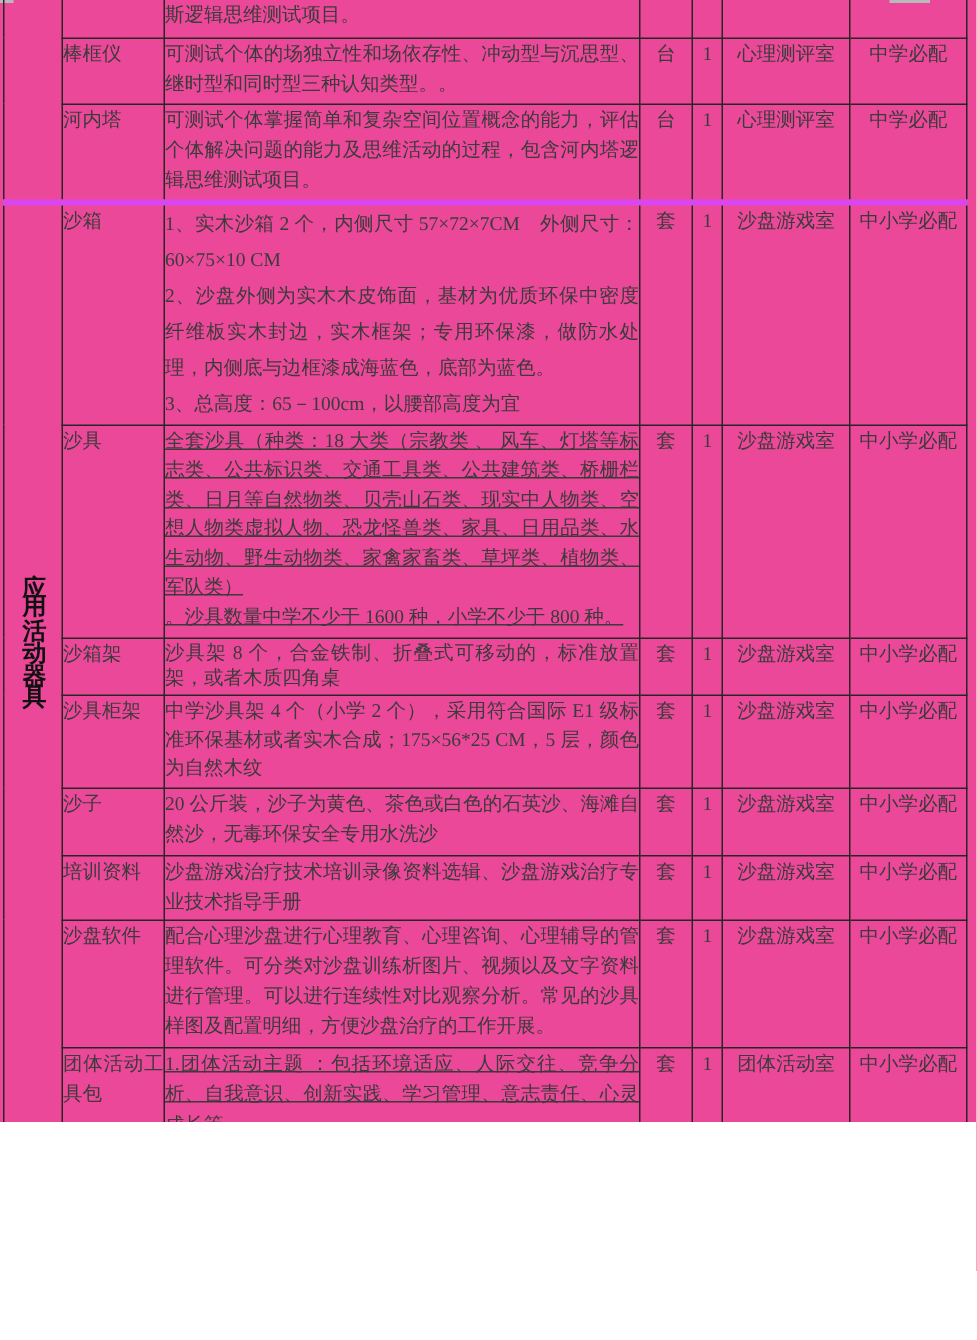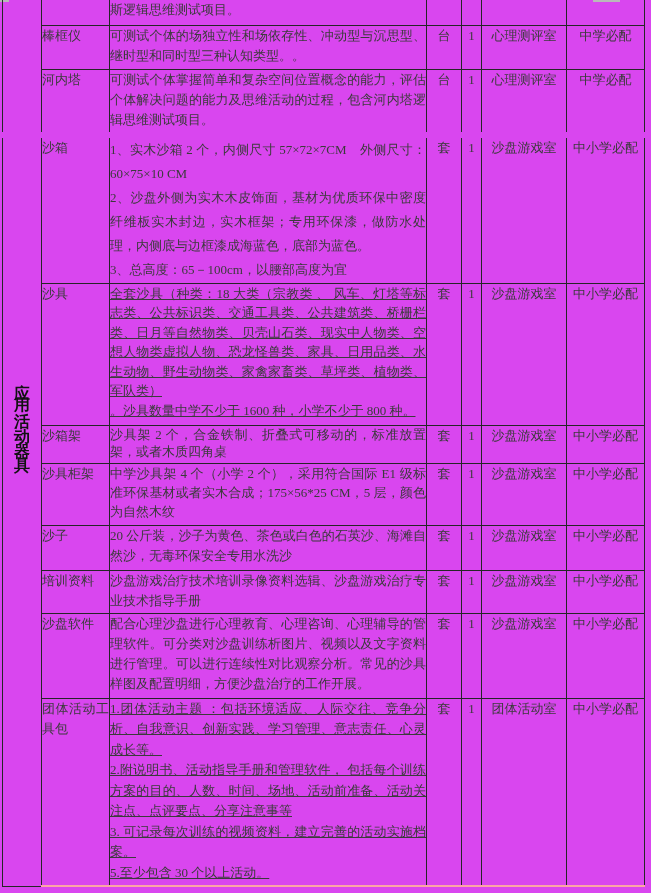--- a/index.html
+++ b/index.html
@@ -1,30 +1,30 @@
 <!DOCTYPE html>
 <html><head>
 <meta charset="utf-8">
 <style>
   html,body{margin:0;padding:0;background:#ffffff;}
-  .page{position:relative;width:651px;height:893px;background:#d946ef;overflow:hidden;
+  .page{position:relative;width:651px;height:748px;background:#ec4899;overflow:hidden;
         font-family:"Liberation Serif","DejaVu Serif",serif;color:#3b3b3b;}
   .tick{position:absolute;top:0;height:2px;background:#b9b9b9;}
   .tick-left{left:0;width:9px;}
   .tick-right{left:593px;width:27px;}
   table.eq{position:absolute;left:2px;top:0;border-collapse:collapse;table-layout:fixed;
            width:643px;}
   table.eq td{border:1px solid #262626;vertical-align:top;padding:0;overflow:hidden;
               font-size:13px;line-height:20px;}
   
   td.cat{border-left:2px solid #1a1a1a;}
   td.cfg{border-right:2px solid #1a1a1a;}
   tr.last td{border-bottom:2px solid #fca5a5;}
   tr.row-a td{border-top:none;}
-  tr.section-start td{border-top:6px solid #d946ef;}
+  tr.section-start td{border-top:4px solid #d946ef;}
   
   col.c-cat{width:39px;} col.c-item{width:68px;} col.c-desc{width:317px;}
   col.c-unit{width:35px;} col.c-qty{width:20px;} col.c-room{width:85px;} col.c-cfg{width:78px;}
   td.item{padding:2px 2px 0 3px;text-align:justify;}
   td.desc{padding:2px 3px 0 4px;text-align:justify;white-space:pre-line;}
   td.unit,td.qty{text-align:center;padding-top:3px;}
   td.room,td.cfg{text-align:center;padding-top:3px;}
   
   tr.h-r1 td.desc{line-height:20px;}
   tr.h-sand td.desc{line-height:24px;}
@@ -107,21 +107,21 @@
         <td class="desc">全套沙具（种类：18 大类（宗教类 、 风车、灯塔等标志类、公共标识类、交通工具类、公共建筑类、桥栅栏类、日月等自然物类、贝壳山石类、现实中人物类、空想人物类虚拟人物、恐龙怪兽类、家具、日用品类、水生动物、野生动物类、家禽家畜类、草坪类、植物类、军队类）
 。沙具数量中学不少于 1600 种，小学不少于 800 种。</td>
         <td class="unit">套</td>
         <td class="qty">1</td>
         <td class="room">沙盘游戏室</td>
         <td class="cfg">中小学必配</td>
       </tr>
 
       <tr class="r5 h-rack">
         <td class="item">沙箱架</td>
-        <td class="desc">沙具架 2 个，合金铁制、折叠式可移动的，标准放置架，或者木质四角桌</td>
+        <td class="desc">沙具架 8 个，合金铁制、折叠式可移动的，标准放置架，或者木质四角桌</td>
         <td class="unit">套</td>
         <td class="qty">1</td>
         <td class="room">沙盘游戏室</td>
         <td class="cfg">中小学必配</td>
       </tr>
 
       <tr class="r6 h-cab">
         <td class="item">沙具柜架</td>
         <td class="desc">中学沙具架 4 个（小学 2 个），采用符合国际 E1 级标准环保基材或者实木合成；175×56*25 CM，5 层，颜色为自然木纹</td>
         <td class="unit">套</td>

